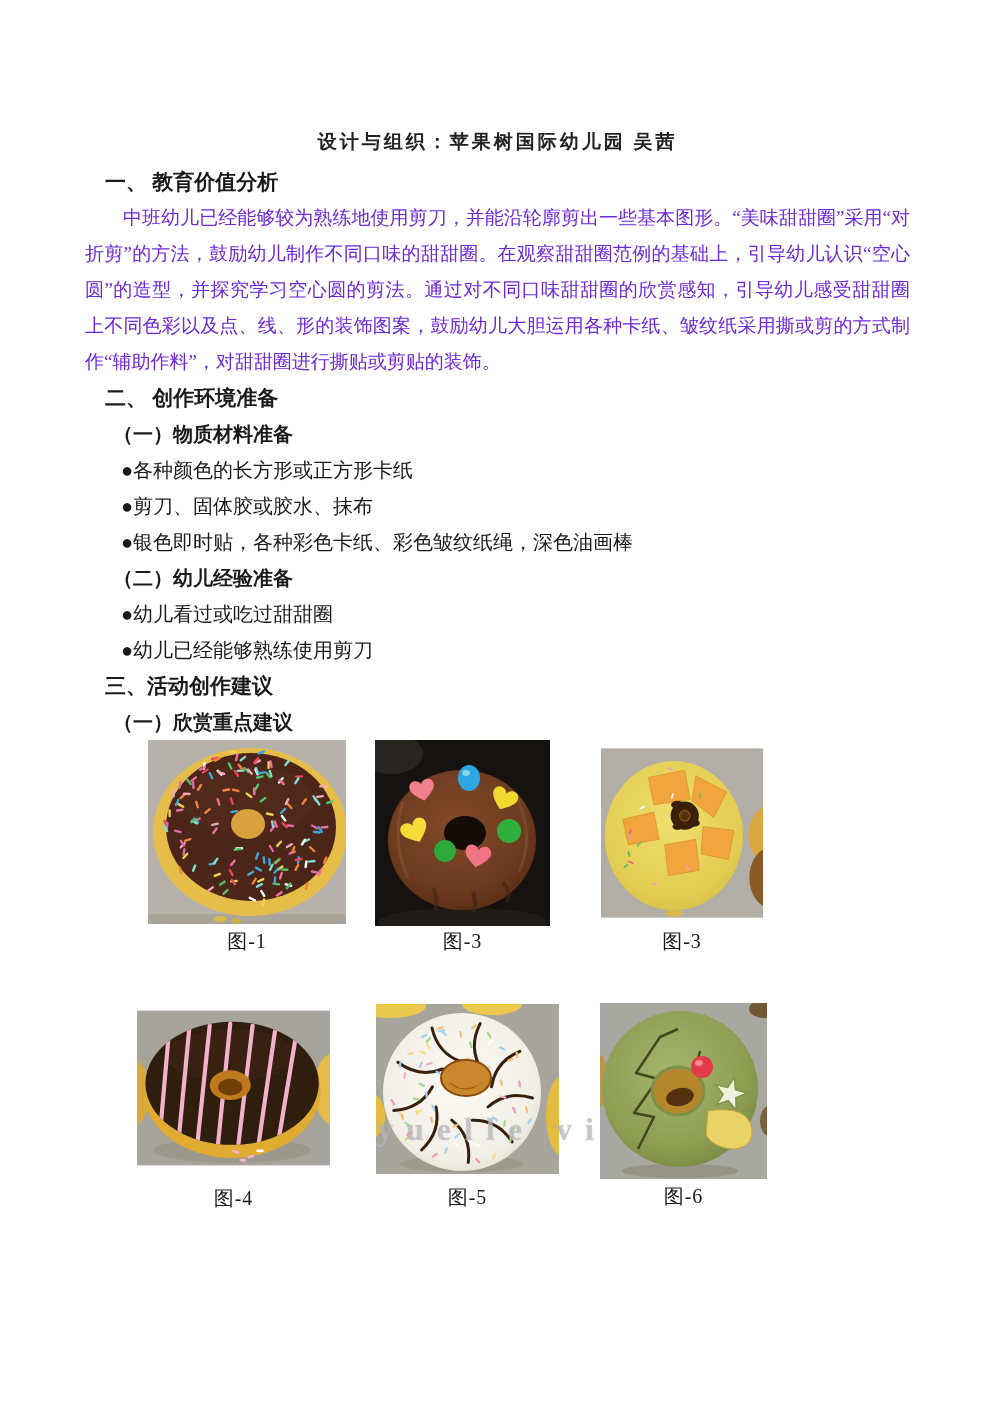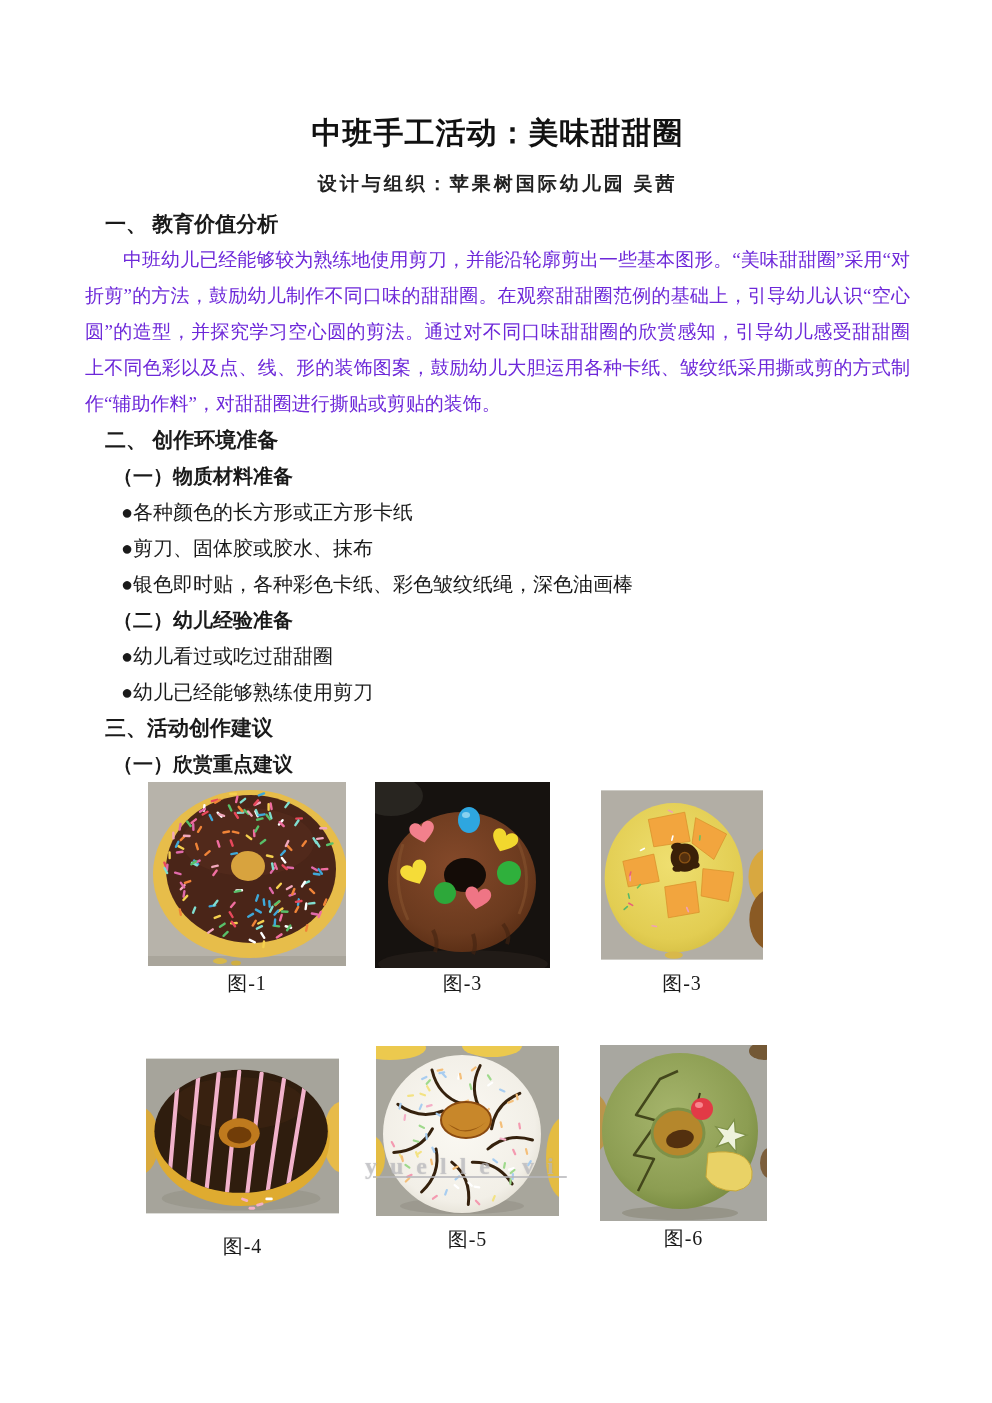--- a/index.html
+++ b/index.html
@@ -26,32 +26,31 @@
   .h-l2 { font-weight:bold; font-size:20px; line-height:36px; padding-left:28px; }
   .bullet { font-size:20px; line-height:36px; padding-left:36px; }
   .figrow { position:relative; height:263px; }
   .figrow.second { height:245px; }
   .fig { position:absolute; text-align:center; }
   .figimg { height:188px; display:flex; align-items:flex-start; justify-content:center; }
   .second .figimg { height:180px; }
   .fig svg { display:block; }
   .fig-caption { font-size:20px; letter-spacing:1px; color:#1a1a1a; line-height:26px; }
   .watermark {
-    position:absolute; left:280px; top:108px; width:320px;
-    font-size:24px; font-weight:bold; letter-spacing:13px;
+    position:absolute; left:292px; top:108px; width:320px;
+    font-size:32px; font-weight:bold; letter-spacing:13px;
     color: rgba(198,198,202,0.55); text-shadow: 0 0 1px rgba(140,140,145,0.5);
-    pointer-events:none; white-space:nowrap;text-decoration:underline;
+    pointer-events:none; white-space:nowrap;
   }
 </style>
 </head>
 <body>
 
 <div class="page">
 
-  <div class="doc-title">中班手工活动：美味甜甜圈</div>
   <div class="doc-subtitle">设计与组织：苹果树国际幼儿园 吴茜</div>
 
   <div class="h-l1 first">一、 教育价值分析</div>
   <div class="para">中班幼儿已经能够较为熟练地使用剪刀，并能沿轮廓剪出一些基本图形。“美味甜甜圈”采用“对折剪”的方法，鼓励幼儿制作不同口味的甜甜圈。在观察甜甜圈范例的基础上，引导幼儿认识“空心圆”的造型，并探究学习空心圆的剪法。通过对不同口味甜甜圈的欣赏感知，引导幼儿感受甜甜圈上不同色彩以及点、线、形的装饰图案，鼓励幼儿大胆运用各种卡纸、皱纹纸采用撕或剪的方式制作“辅助作料”，对甜甜圈进行撕贴或剪贴的装饰。</div>
 
   <div class="h-l1">二、 创作环境准备</div>
   <div class="h-l2">（一）物质材料准备</div>
   <div class="bullet">●各种颜色的长方形或正方形卡纸</div>
   <div class="bullet">●剪刀、固体胶或胶水、抹布</div>
   <div class="bullet">●银色即时贴，各种彩色卡纸、彩色皱纹纸绳，深色油画棒</div>
@@ -305,21 +304,21 @@
           <ellipse cx="84" cy="86" rx="5.5" ry="3.5" fill="#3a2008"></ellipse>
           <ellipse cx="80" cy="181" rx="10" ry="4" fill="#d8b84a"></ellipse>
         </svg>
       </div>
       <div class="fig-caption">图-3</div>
     </div>
   </div>
 
   <div class="figrow second">
 
-    <div class="fig" style="left:61px; top:2px; width:193px;margin-top:6px;">
+    <div class="fig" style="left:52px; top:2px; width:193px;">
       <div class="figimg">
         <svg width="207" height="166" viewBox="0 0 207 166">
           <defs>
             <clipPath id="g4clip">
                 <ellipse cx="102" cy="78" rx="93" ry="66"></ellipse>
               </clipPath>
           </defs>
           <rect x="0" y="0" width="207" height="166" fill="#a6a49b"></rect>
           <ellipse cx="-6" cy="88" rx="20" ry="36" fill="#d9a93c"></ellipse>
           <ellipse cx="210" cy="84" rx="20" ry="38" fill="#e7bb49"></ellipse>

